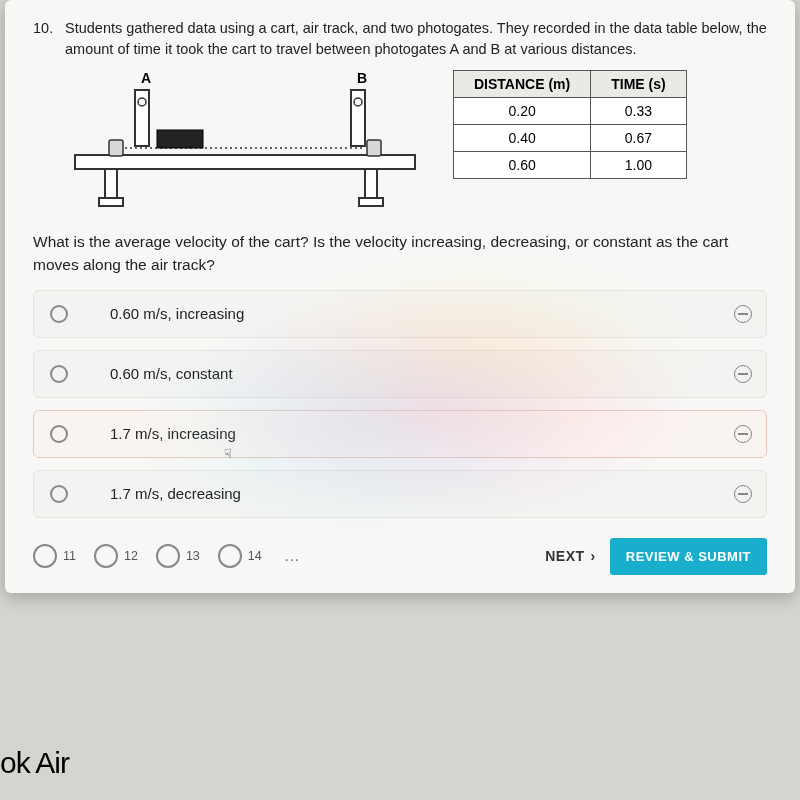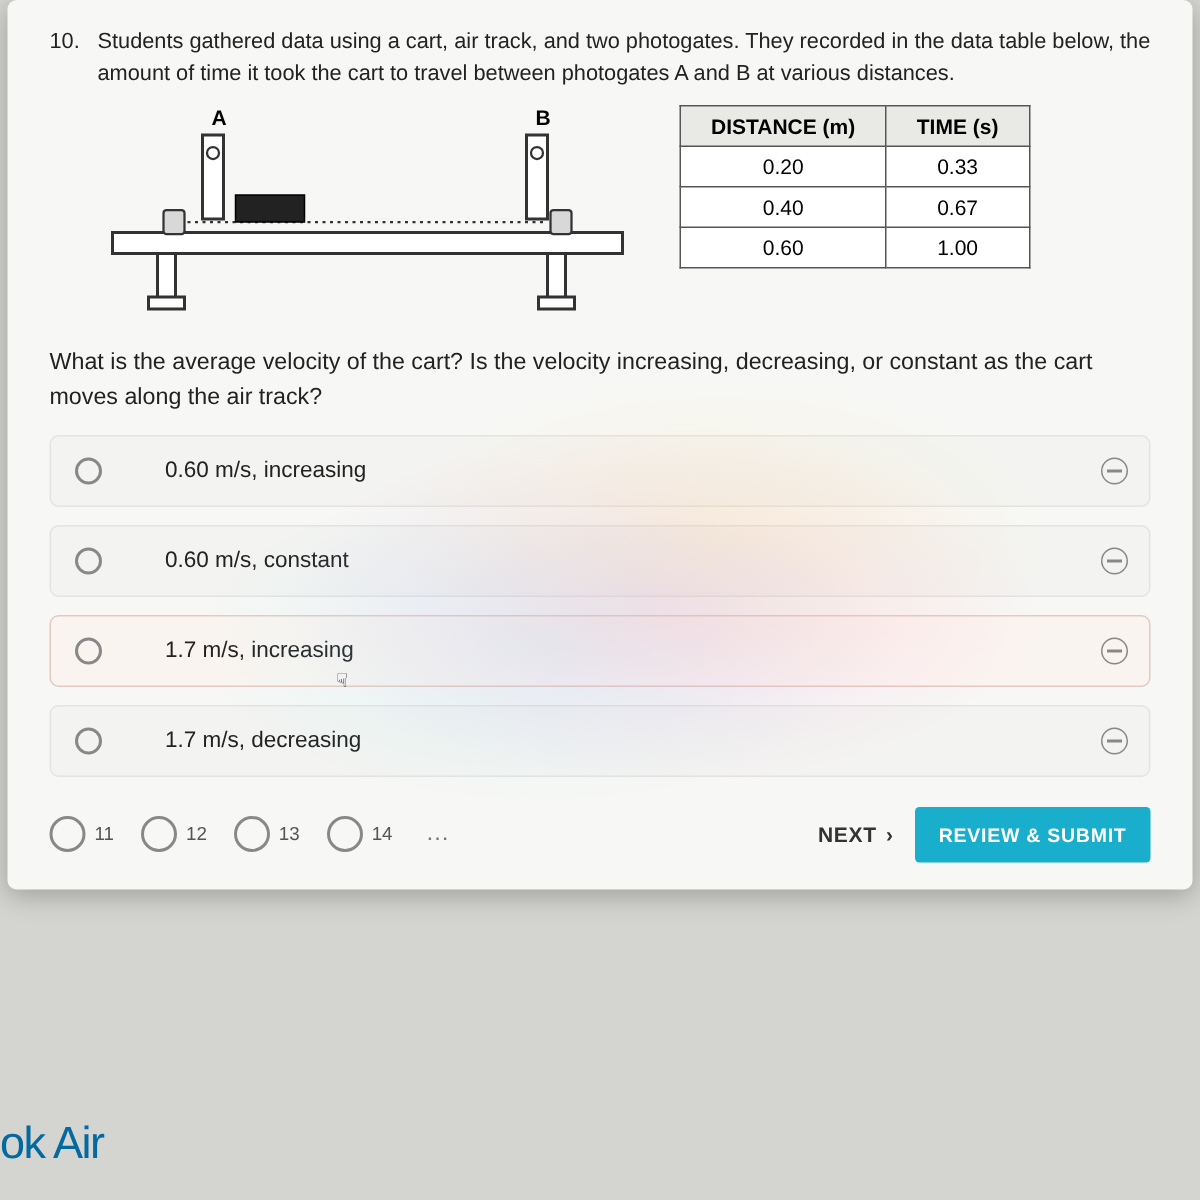--- a/index.html
+++ b/index.html
@@ -136,21 +136,21 @@
     inset: 0;
     background:
       radial-gradient(ellipse 420px 200px at 55% 68%, rgba(255,120,200,.18), transparent 60%),
       radial-gradient(ellipse 380px 180px at 45% 72%, rgba(120,240,255,.18), transparent 60%),
       radial-gradient(ellipse 360px 170px at 60% 60%, rgba(255,240,120,.18), transparent 60%);
   }
   .device-label {
     position: absolute;
     left: 0; bottom: 20px;
     font-size: 30px;
-    color: #0369a1;
+    color: #000000;
     font-weight: 300;
   }
   .device-label .cut { letter-spacing: -1px; }
 </style>
 </head>
 <body>
 
 <div class="screen">
 
   <div class="question-stem">

